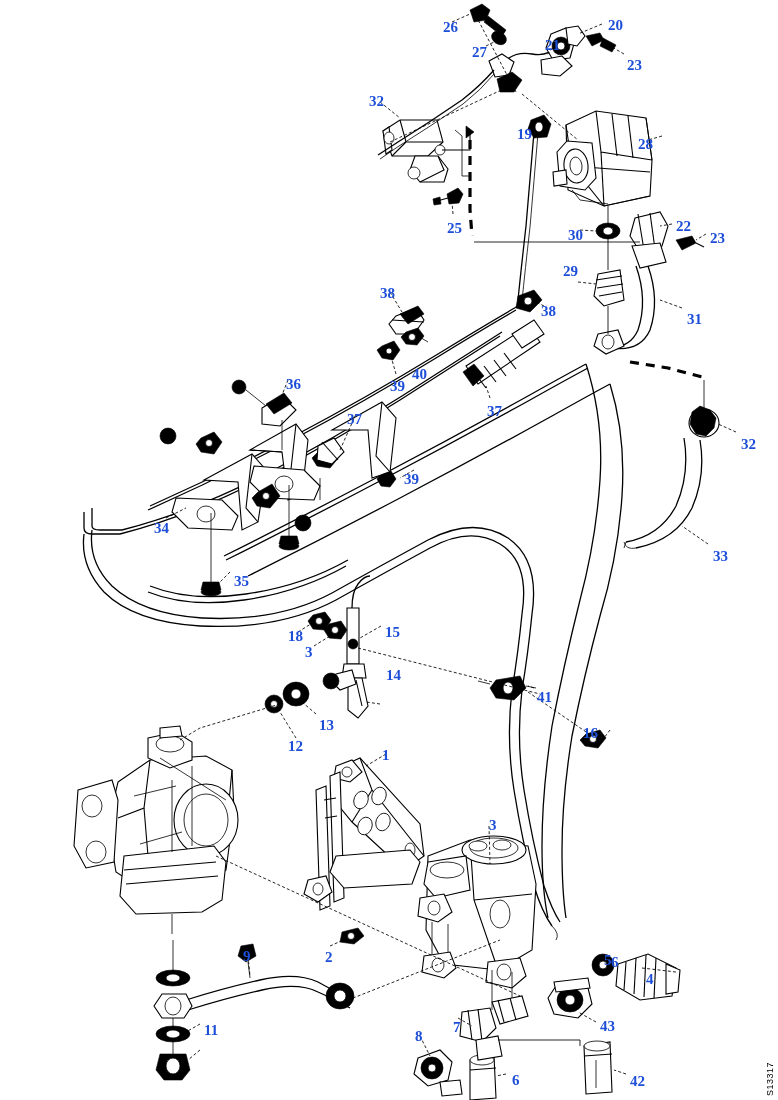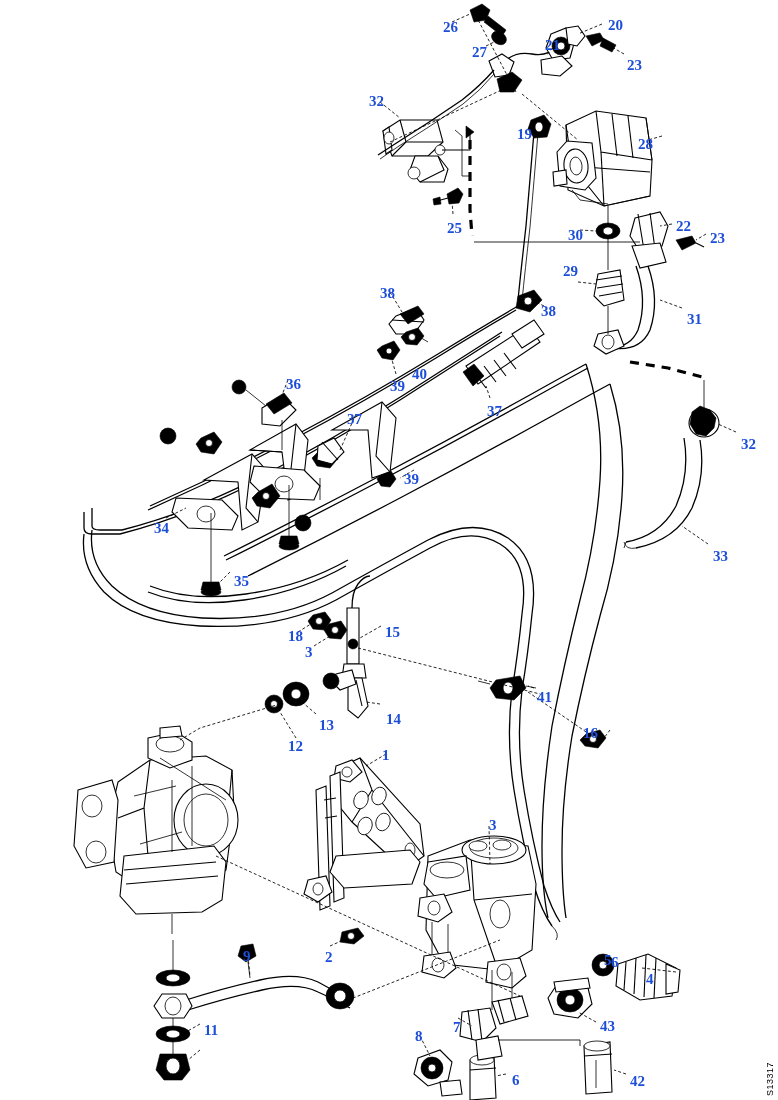--- a/index.html
+++ b/index.html
@@ -519,21 +519,21 @@
   <div class="callout" style="left:646px;top:972px;">4</div>
   <div class="callout" style="left:604px;top:953px;">5</div>
   <div class="callout" style="left:512px;top:1073px;">6</div>
   <div class="callout" style="left:453px;top:1020px;">7</div>
   <div class="callout" style="left:415px;top:1029px;">8</div>
   <div class="callout" style="left:243px;top:949px;">9</div>
   <div class="callout" style="left:220px;top:1051px;margin-top:47px;">10</div>
   <div class="callout" style="left:204px;top:1023px;">11</div>
   <div class="callout" style="left:288px;top:739px;">12</div>
   <div class="callout" style="left:319px;top:718px;">13</div>
-  <div class="callout" style="left:386px;top:712px;text-align:right;">14</div>
+  <div class="callout" style="left:386px;top:668px;text-align:right;">14</div>
   <div class="callout" style="left:385px;top:625px;">15</div>
   <div class="callout" style="left:583px;top:726px;">16</div>
   <div class="callout" style="left:305px;top:645px;">3</div>
   <div class="callout" style="left:288px;top:629px;">18</div>
   <div class="callout" style="left:517px;top:127px;">19</div>
   <div class="callout" style="left:608px;top:18px;">20</div>
   <div class="callout" style="left:545px;top:38px;">21</div>
   <div class="callout" style="left:676px;top:219px;">22</div>
   <div class="callout" style="left:627px;top:58px;">23</div>
   <div class="callout" style="left:710px;top:231px;">23</div>

